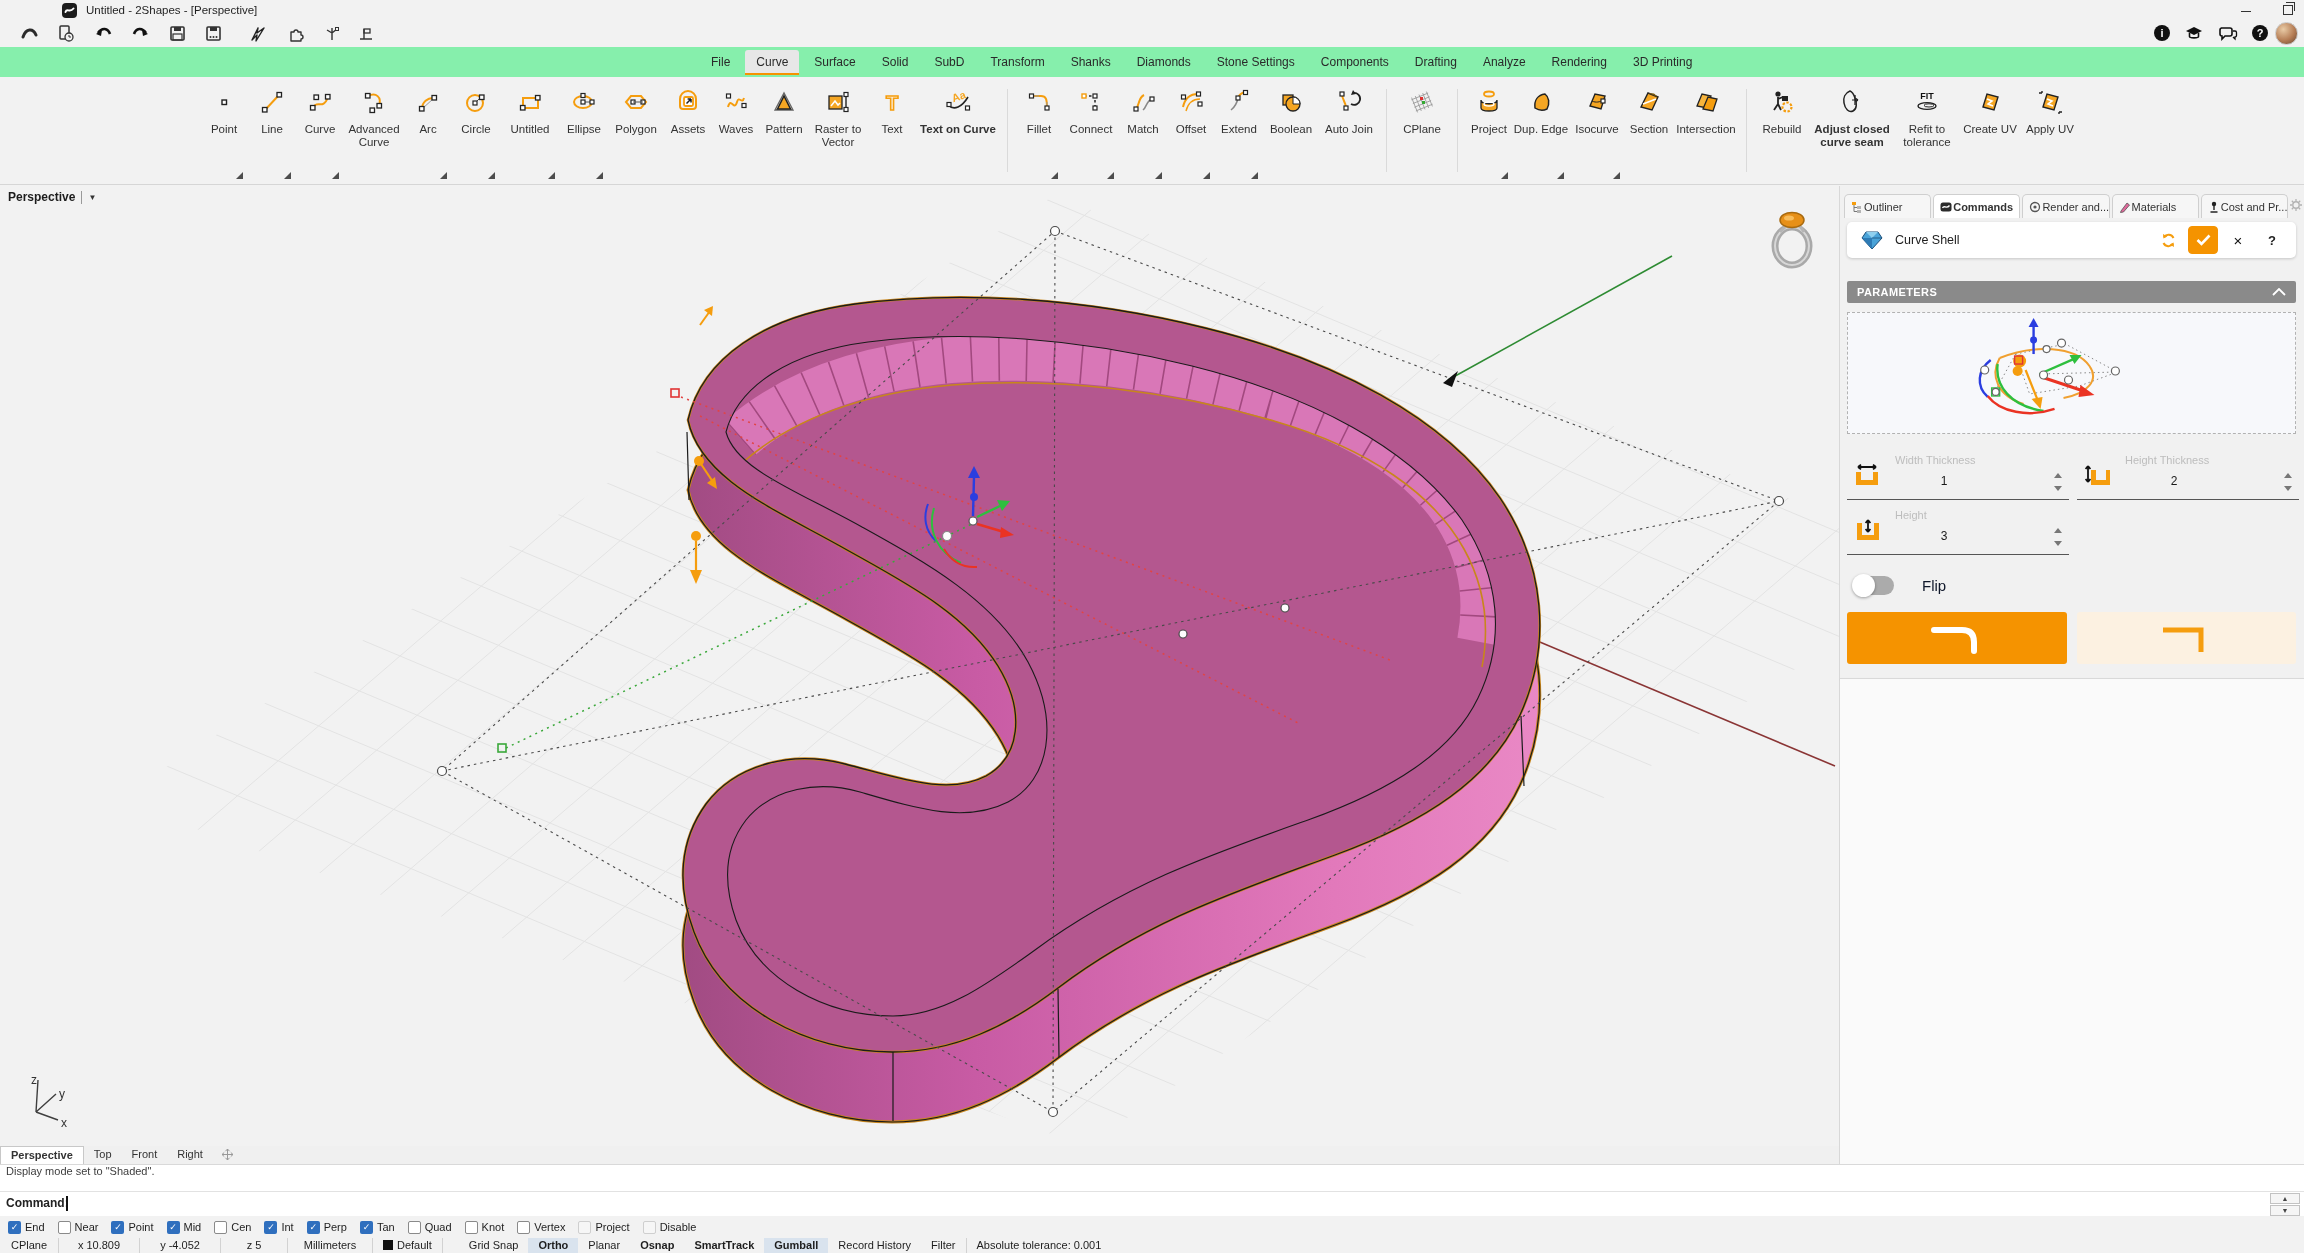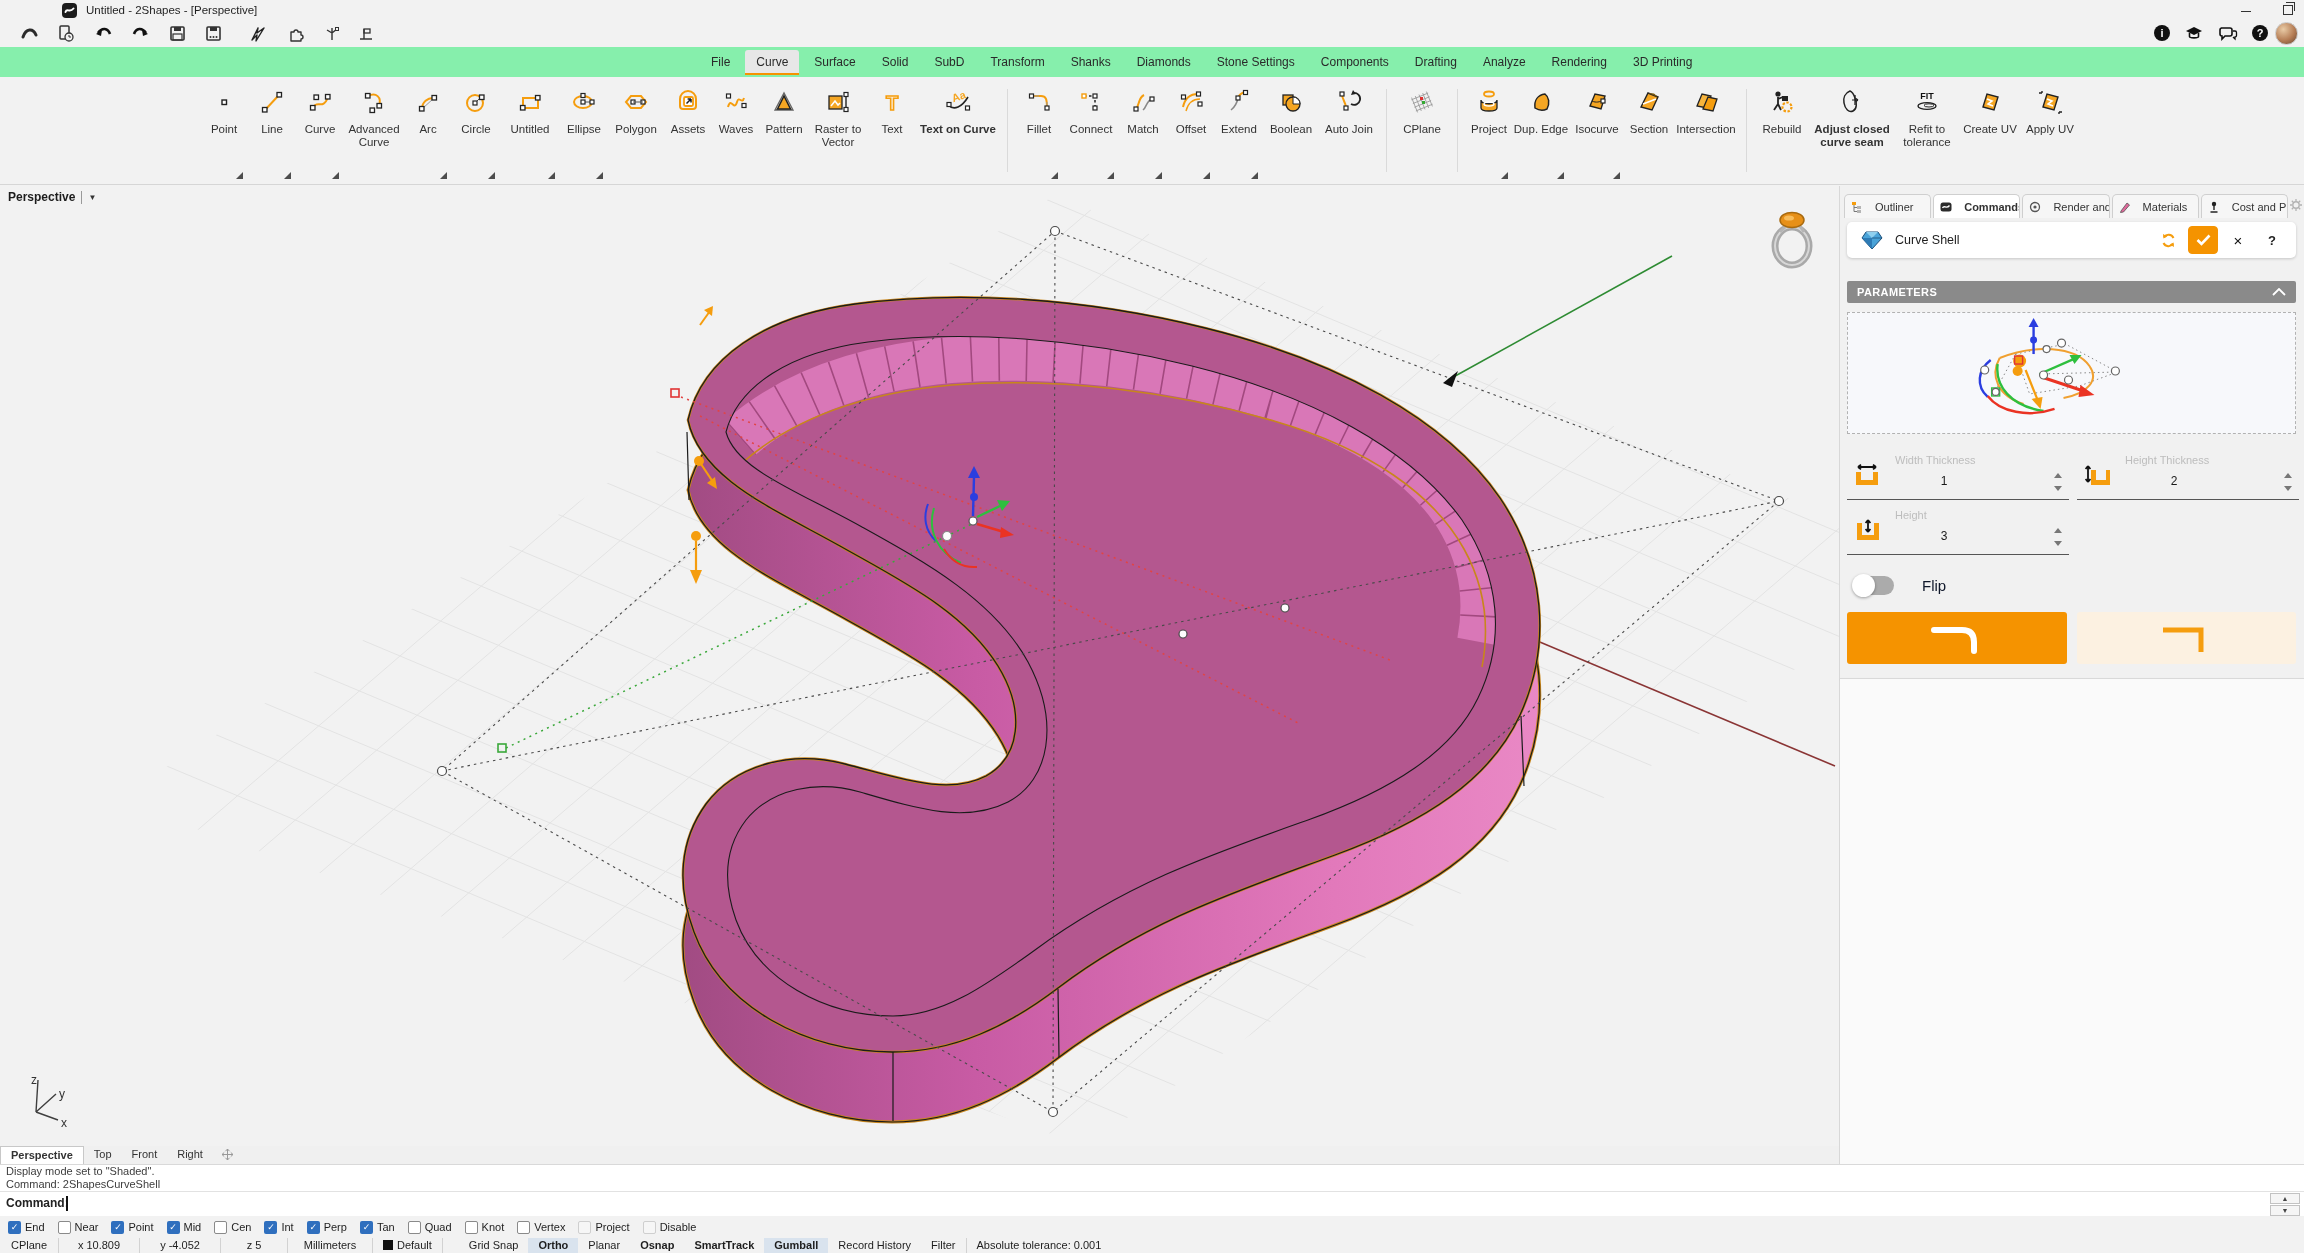--- a/index.html
+++ b/index.html
@@ -73,21 +73,21 @@
   .sc{padding:0 10px;line-height:15px;white-space:nowrap;}
   .sc.sep{border-right:1px solid #d2d2d2;text-align:center;}
   .sc.b{font-weight:bold;}
   .sc.hl{background:#d9e3ee;font-weight:bold;}
   .swatch{display:inline-block;width:10px;height:10px;background:#111;margin-right:4px;vertical-align:-1px;}
   .gap{width:16px;}
 
   
   .panel{left:1839px;top:186px;width:465px;height:978px;background:#f1f1f1;border-left:1px solid #d8d8d8;box-sizing:border-box;}
   .ptabs{position:absolute;left:4px;top:8px;right:16px;height:24px;display:flex;gap:2px;}
-  .ptab{flex:1;display:flex;align-items:center;gap:12px;padding:0 6px;font-size:11px;color:#333;background:#f6f6f6;border:1px solid #cfcfcf;border-bottom:none;border-radius:5px 5px 0 0;overflow:hidden;white-space:nowrap;text-align:right;}
+  .ptab{flex:1;display:flex;align-items:center;gap:1px;padding:0 6px;font-size:11px;color:#333;background:#f6f6f6;border:1px solid #cfcfcf;border-bottom:none;border-radius:5px 5px 0 0;overflow:hidden;white-space:nowrap;text-align:right;}
   .ptab.active{background:#fff;font-weight:bold;}
   .ptab svg{flex:none;}
   .pgear{position:absolute;right:1px;top:12px;width:14px;height:14px;opacity:.45;}
   .pcard{position:absolute;left:7px;top:36px;right:8px;height:36px;background:#fff;border-radius:5px;box-shadow:0 1px 3px rgba(0,0,0,.18);display:flex;align-items:center;}
   .pcard .gem{margin-left:14px;}
   .pcard .ctitle{margin-left:12px;font-size:12.5px;color:#1d1d1d;}
   .pbtn{width:28px;height:26px;border-radius:4px;background:#fff;border:1px solid #e4e4e4;display:flex;align-items:center;justify-content:center;margin-left:6px;font-size:13px;}
   .pbtn.ok{background:#f59300;border-color:#f59300;color:#fff;font-weight:bold;}
   .pbtn.x{font-size:15px;color:#111;border:none;}
   .pbtn.help{font-weight:bold;border:none;}
@@ -964,21 +964,20 @@
           </svg>
       </div>
     </div>
 
     <div class="psep"></div>
     <div class="prest"></div>
   </div>
 
   <div class="abs histrow">
     <div>Display mode set to "Shaded".</div>
-    <div>Command: 2ShapesCurveShell</div>
   </div>
   <div class="abs cmdrow">
     <span class="cmdlabel">Command:</span>
     <span class="caret"></span>
     <span class="mscroll">
         <span>▲</span>
         <span>▼</span>
       </span>
   </div>
 

